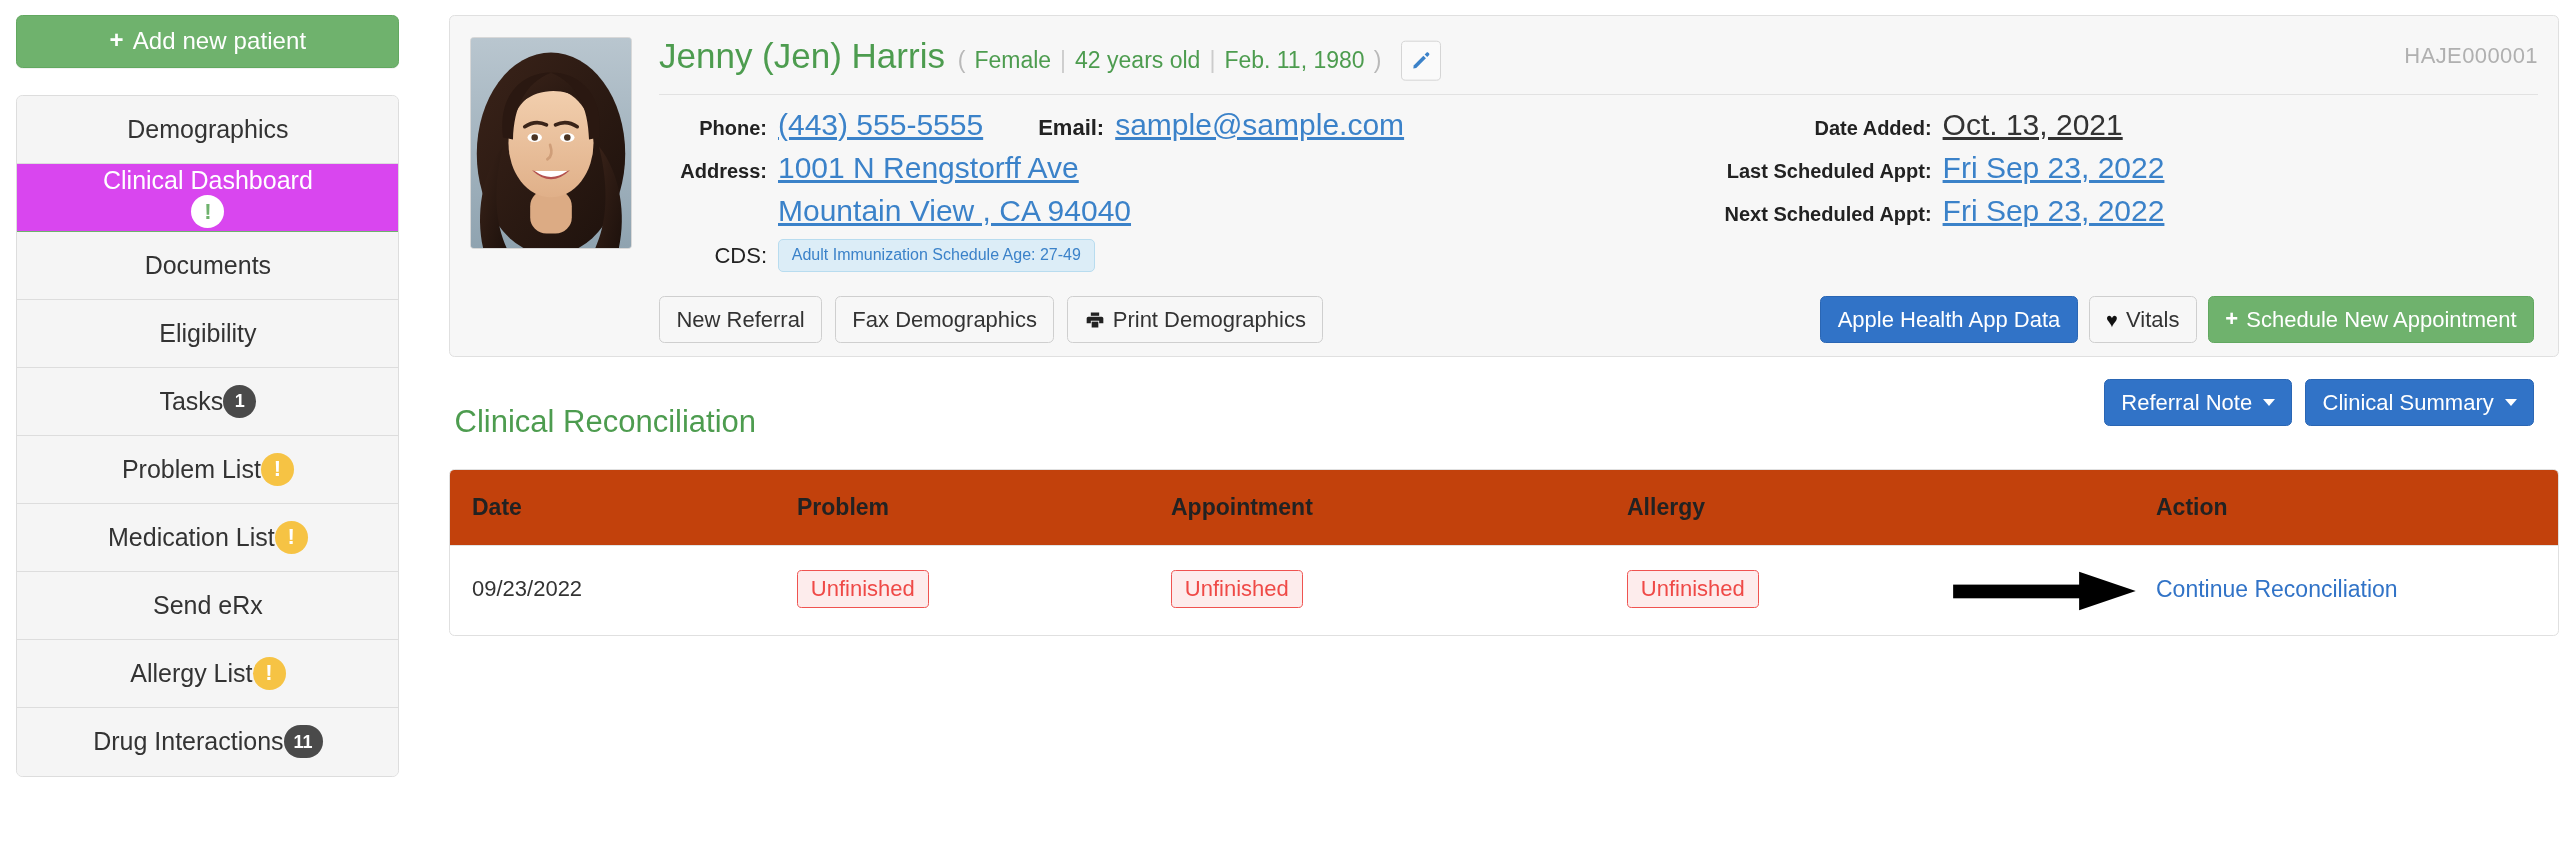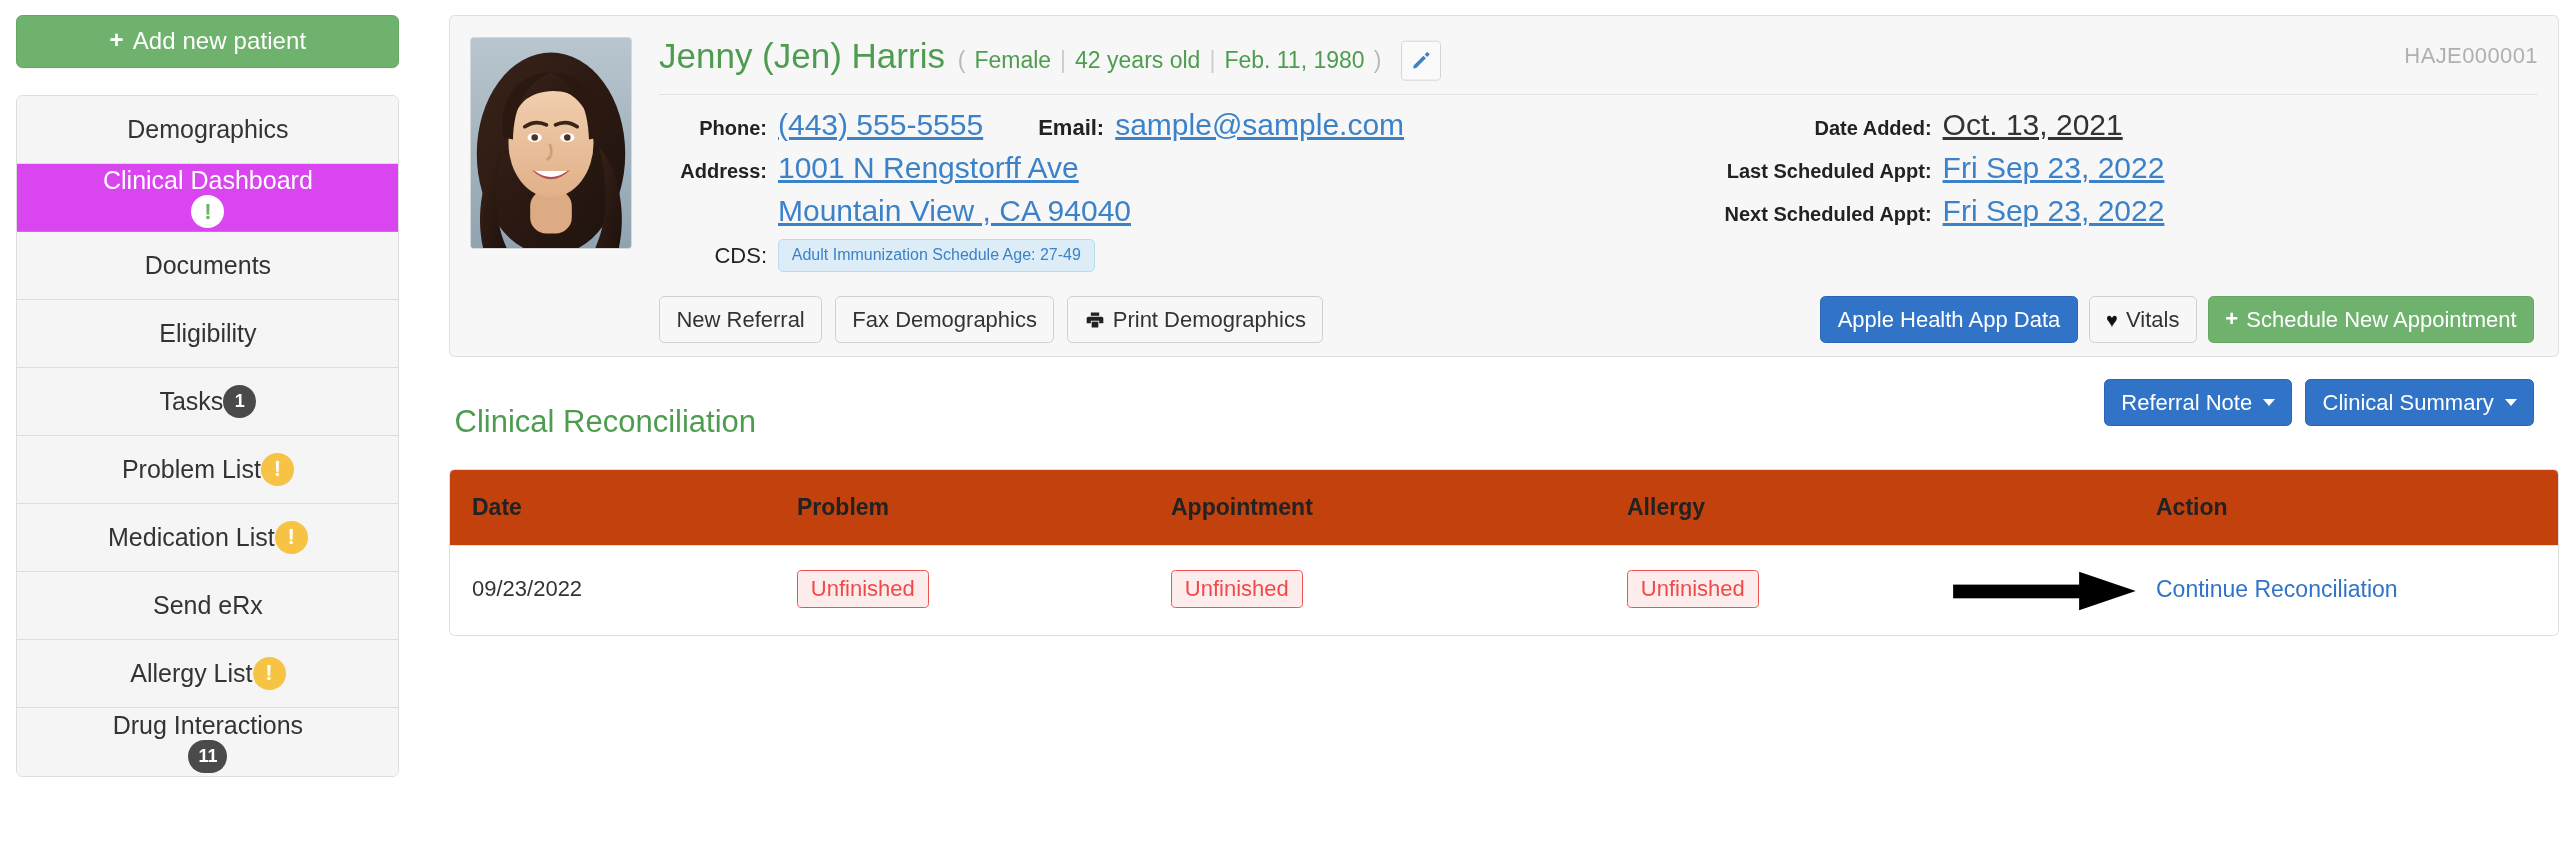--- a/index.html
+++ b/index.html
@@ -44,21 +44,21 @@
   .nav-item {
     display: flex; align-items: center; justify-content: center;
     padding: 0 20px;
     height: 68px;
     border-bottom: 0.9px solid #dddddd;
     background: #f5f5f5;
     color: #333333;
     font-size: 25px;
     cursor: pointer;
   }
-  .nav-item:last-child { border-bottom: none; flex-direction: column; }
+  .nav-item:last-child { border-bottom: none; }
   .nav-item.active {
     background: #d946ef;
     color: #ffffff;
     border-bottom-color: #6fb26d;
     flex-direction: column;
   }
   .badge {
     display: inline-flex; align-items: center; justify-content: center;
     min-width: 33px; height: 33px;
     border-radius: 16.4px;

